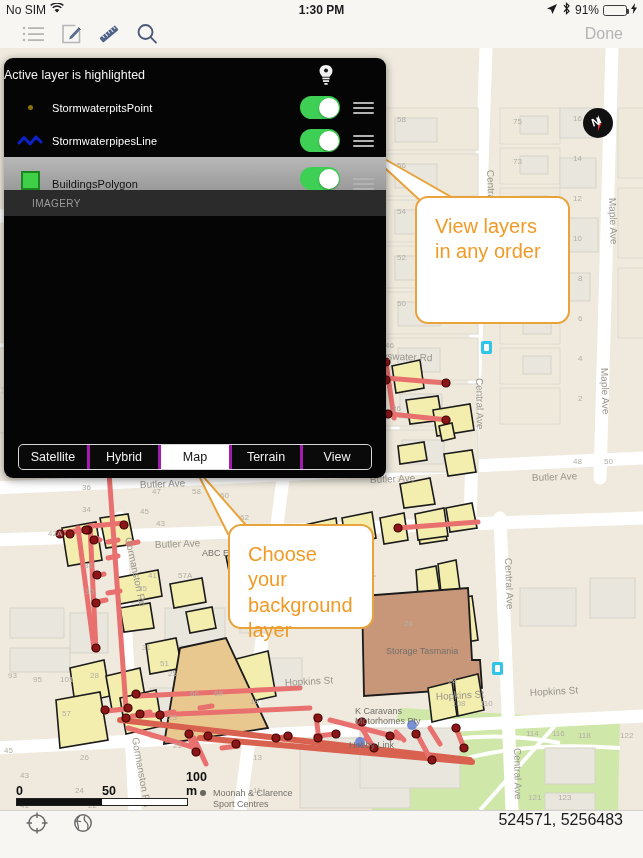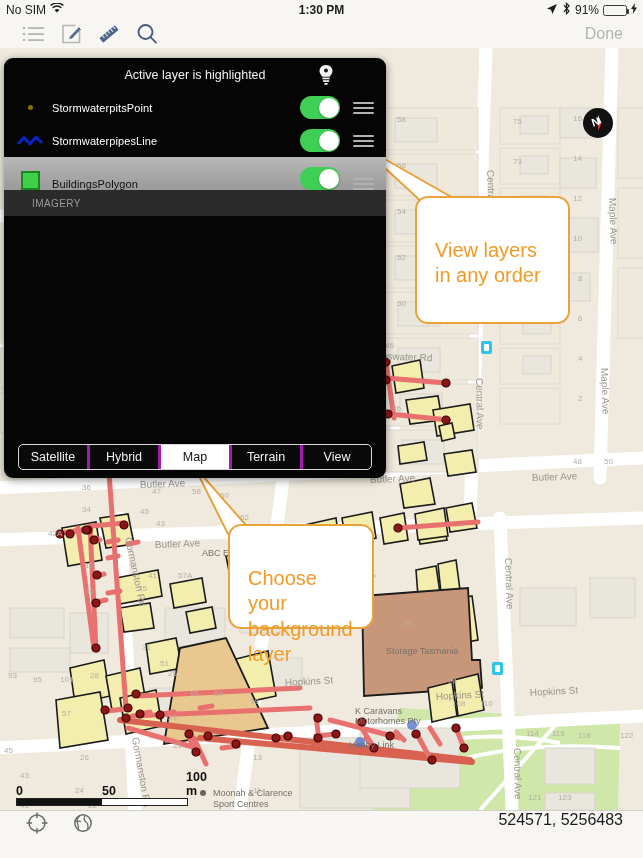--- a/index.html
+++ b/index.html
@@ -47,21 +47,21 @@
   
   .layer-panel {
     position: absolute; left: 4px; top: 58px; width: 382px; height: 420px;
     background: #050505; border-radius: 9px;
     box-shadow: 0 2px 8px rgba(0,0,0,.45);
     overflow: hidden;
     z-index: 20;
   }
   .panel-header {
     height: 33px; position: relative;
-    display: flex; align-items: center; justify-content: center;
+    display: flex; align-items: center; justify-content: flex-start;
   }
   .panel-header-title { color: #f2f2f2; font-size: 12.5px; }
   .bulb-wrap { position: absolute; right: 50px; top: 5px; }
 
   .layer-row {
     height: 33px; display: flex; align-items: center;
     padding: 0 12px 0 10px;
   }
   .layer-row.active { background: linear-gradient(to bottom,#b8b8b8,#9a9a9a); align-items: flex-end; }
   .sym { width: 32px; display: flex; align-items: center; justify-content: center; }
@@ -102,21 +102,21 @@
   .seg.selected { background: #fff; color: #111; }
 
   
   .callout {
     position: absolute; background: #fff;
     border: 2px solid #e8a33d; border-radius: 13px;
     z-index: 18;
     padding: 16px 18px;
     color: #f19a26; line-height: 1.27;
   }
-  .callout-text { font-size: 20px; margin-top: 24px; }
+  .callout-text { font-size: 20px; }
   .callout-1 { left: 415px; top: 196px; width: 155px; height: 128px; }
   .callout-2 { left: 228px; top: 524px; width: 146px; height: 105px; }
   .tail { position: absolute; z-index: 17; }
 
   
   .scale-bar { position: absolute; left: 16px; bottom: 52px; width: 175px; z-index: 12; }
   .scale-labels { position: relative; height: 15px; font-size: 12.5px; font-weight: bold; color: #111; }
   .scale-labels span { position: absolute; bottom: 0; }
   .scale-track { display: flex; height: 8px; border: 1px solid #222; }
   .scale-track i { flex: 1; display: block; }

